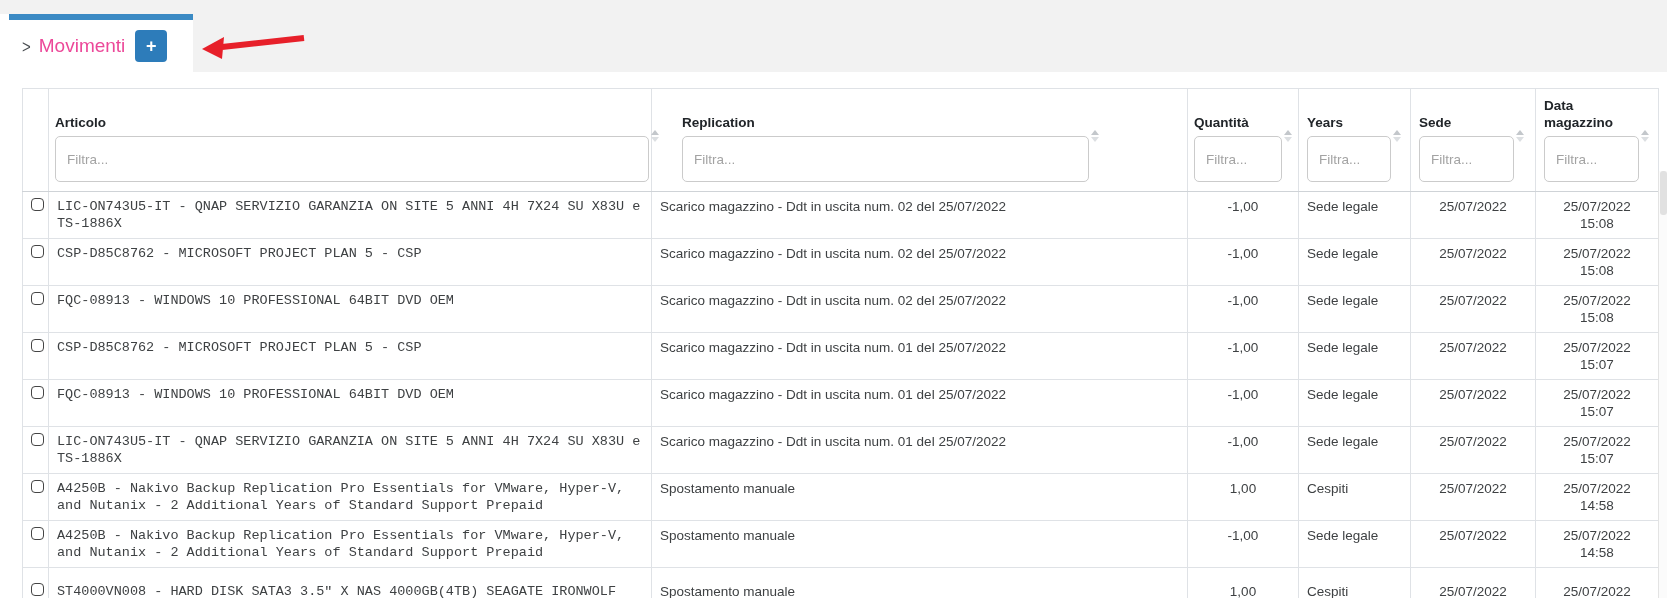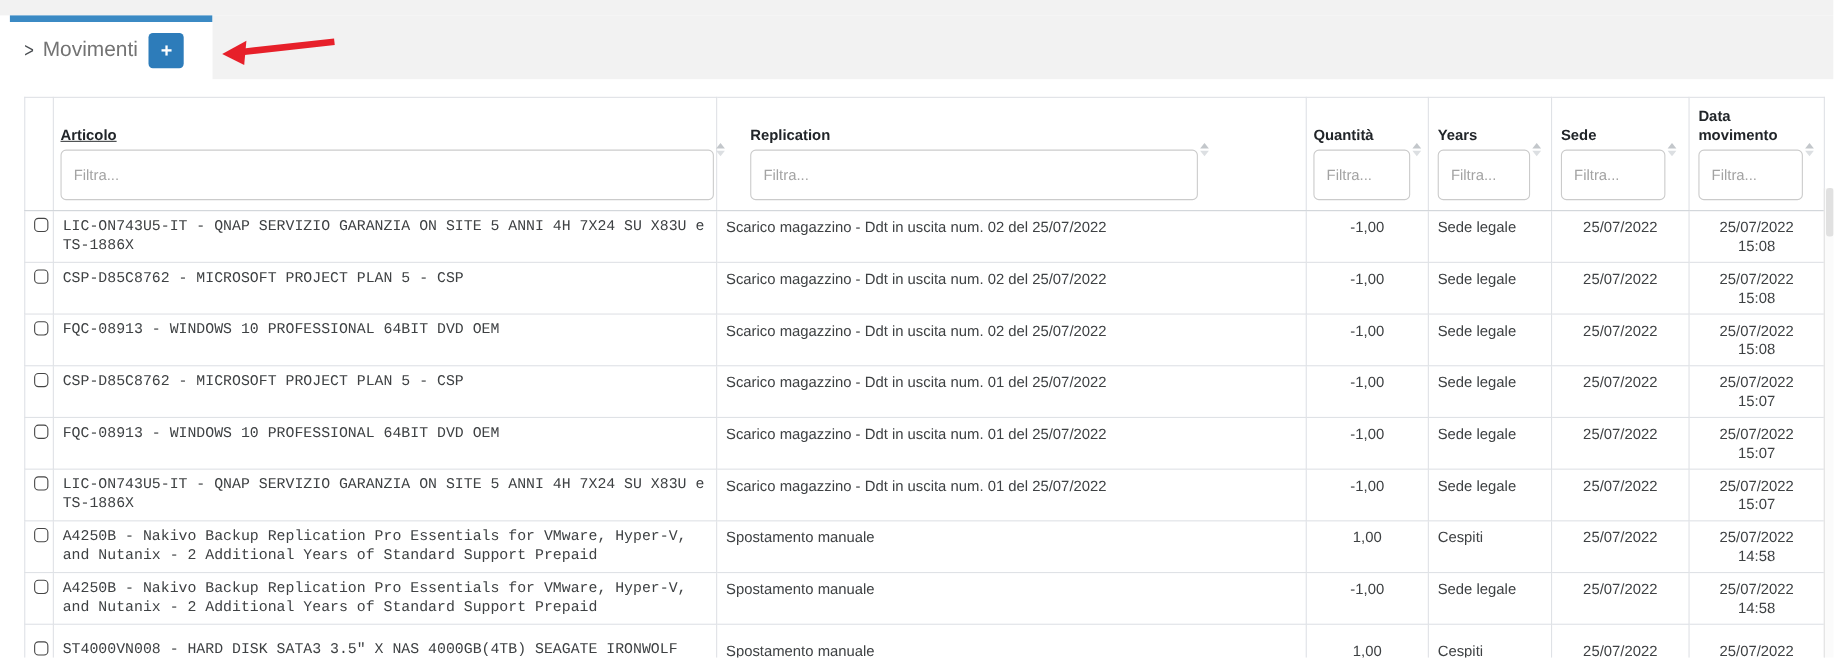--- a/index.html
+++ b/index.html
@@ -6,35 +6,35 @@
   body{font-family:"Liberation Sans","DejaVu Sans",sans-serif;}
   .wrap{position:relative;width:1667px;height:598px;background:#fff;overflow:hidden;}
 
   
   .topstrip{position:absolute;top:0;left:0;width:1667px;height:14px;background:#f2f2f2;}
   .tabbar-rest{position:absolute;top:14px;left:193px;right:0;height:58px;background:#f2f2f2;}
   .tab{position:absolute;top:14px;left:9px;width:184px;height:58px;background:#fff;
        border-top:6px solid #3b8ac4;box-sizing:border-box;display:flex;align-items:center;
        padding-left:13px;cursor:pointer;}
   .chevron{font-size:15px;color:#4a4e52;margin-right:8px;transform:scaleY(1.25);display:inline-block;}
-  .tab-title{font-size:19px;color:#737373;white-space:nowrap;}
+  .tab-title{font-size:19px;color:#ec4899;white-space:nowrap;}
   .add-btn{margin-left:10px;width:32px;height:32px;background:#2d7cba;color:#fff;border:none;
        border-radius:4px;font-size:18px;font-weight:bold;line-height:30px;text-align:center;
        cursor:pointer;padding:0;flex:0 0 auto;font-family:inherit;}
   .arrow-svg{position:absolute;left:198px;top:30px;}
 
   
   .grid{position:absolute;left:22px;top:88px;border-collapse:collapse;table-layout:fixed;
         width:1636px;font-size:13.5px;color:#3e4143;}
   .grid th,.grid td{border:1px solid #dfe2e6;box-sizing:border-box;}
   .grid thead th{vertical-align:bottom;text-align:left;padding:8px 6px 9px 6px;
         border-bottom:1px solid #cfd3d7;background:#fff;}
   .grid thead tr{height:82px;}
   .hwrap{position:relative;}
-  .w-art{width:594px;text-decoration:underline;} .w-desc{width:407px;} .w-qta{width:88px;} .w-sede{width:84px;}
+  .w-art{width:594px;} .w-desc{width:407px;} .w-qta{width:88px;} .w-sede{width:84px;}
   .w-data{width:95px;} .w-dmov{width:95px;}
   .hlabelrow{display:flex;align-items:flex-end;margin-bottom:5px;padding-right:12px;min-height:17px;}
   .hlabel{font-weight:bold;color:#212529;line-height:17px;}
   .sort{position:absolute;right:-10px;bottom:40px;display:flex;flex-direction:column;gap:2px;cursor:pointer;}
   .tri-up{width:0;height:0;border-left:4px solid transparent;border-right:4px solid transparent;
         border-bottom:5px solid #c3c7cb;}
   .tri-down{width:0;height:0;border-left:4px solid transparent;border-right:4px solid transparent;
         border-top:5px solid #dcdfe2;}
   .filter{width:100%;box-sizing:border-box;height:46px;border:1px solid #cbcbcb;border-radius:5px;
         padding:0 11px;font-family:inherit;font-size:13.5px;color:#444;background:#fff;}
@@ -149,21 +149,21 @@
             <span class="sort">
                 <i class="tri-up"></i>
                 <i class="tri-down"></i>
               </span>
             <input class="filter" placeholder="Filtra..." style="">
           </div>
         </th>
         <th class="th-side">
           <div class="hwrap w-dmov">
             <div class="hlabelrow">
-                <span class="hlabel">Data movimento</span>
+                <span class="hlabel">Data magazzino</span>
               </div>
             <span class="sort">
                 <i class="tri-up"></i>
                 <i class="tri-down"></i>
               </span>
             <input class="filter" placeholder="Filtra..." style="">
           </div>
         </th>
       </tr>
     </thead>

